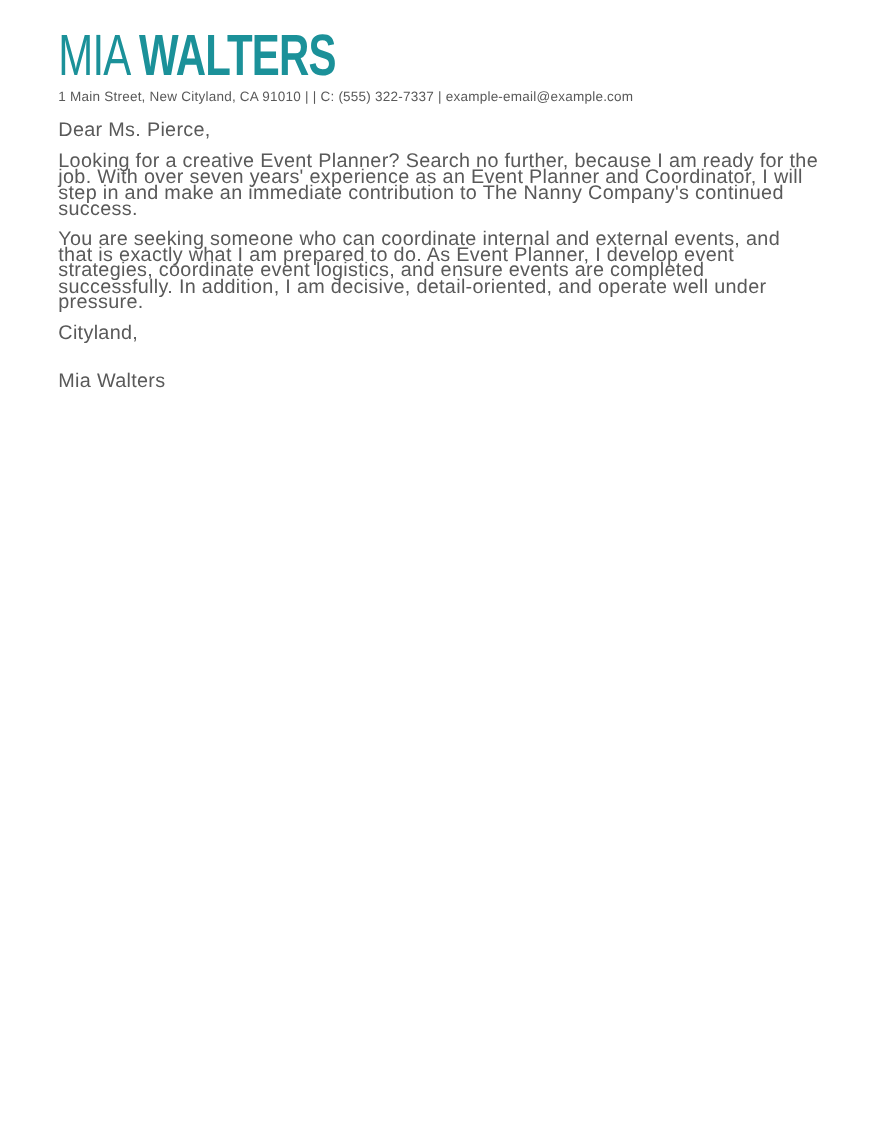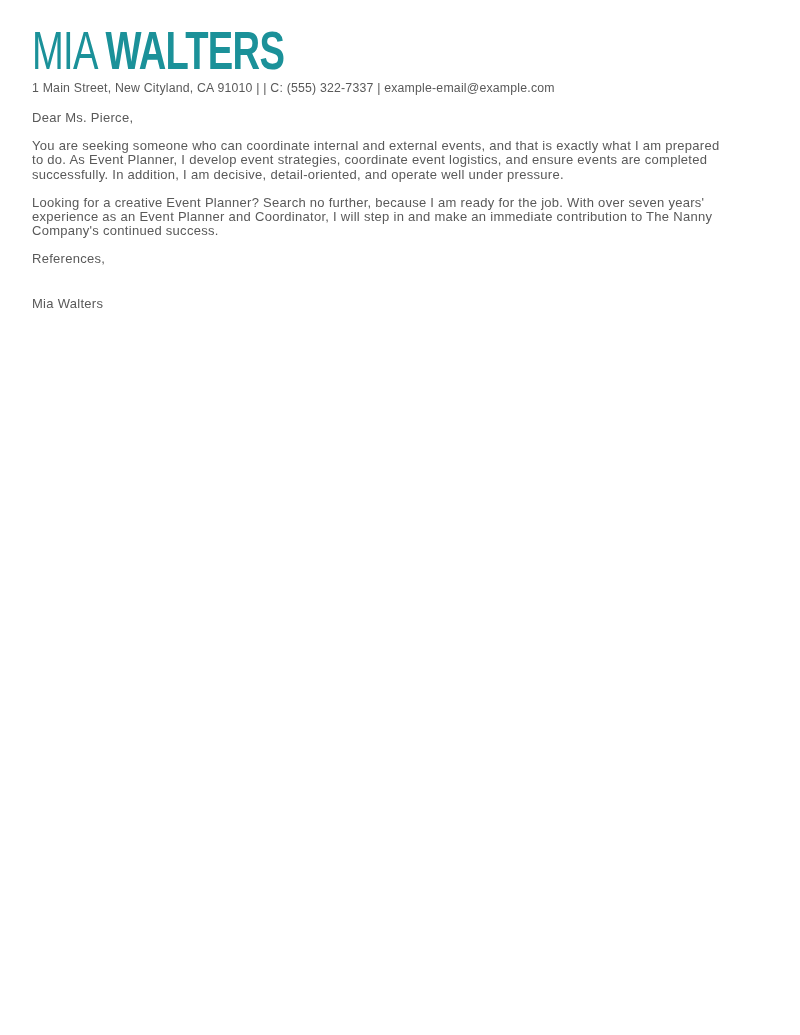--- a/index.html
+++ b/index.html
@@ -15,21 +15,21 @@
   body {
     width: 800px;
     height: 1035px;
     font-family: "Liberation Sans", sans-serif;
     overflow: hidden;
   }
   .page {
     width: 800px;
     height: 1035px;
     background: #ffffff;
-    padding: 24px 55px 0 32px;
+    padding: 24px 55px 0 53px;
   }
   
   .name {
     margin: 0;
     color: var(--accent);
     font-size: 53px;
     line-height: 1;
     font-weight: 400;
     letter-spacing: -1px;
     white-space: nowrap;
@@ -47,21 +47,21 @@
     color: var(--text);
     letter-spacing: 0.2px;
     white-space: nowrap;
   }
   .contact .sep {
     color: var(--text);
   }
   
   .letter {
     color: var(--text);
-    font-size: 13px;
+    font-size: 18px;
     line-height: 14.2px;
     letter-spacing: 0.28px;
     width: 692px;
   }
   .letter p {
     margin: 14px 0 0 0;
   }
   .letter p.salutation {
     margin-top: 16px;
   }
@@ -73,19 +73,19 @@
 <body>
 
 <div class="page">
 
   <h1 class="name"><span class="first">MIA</span> <span class="last">WALTERS</span></h1>
 
   <div class="contact"><span>1 Main Street, New Cityland, CA 91010</span> <span class="sep">| |</span> <span>C: (555) 322-7337</span> <span class="sep">|</span> <span>example-email@example.com</span></div>
 
   <div class="letter">
     <p class="salutation">Dear Ms. Pierce,</p>
+    <p>Looking for a creative Event Planner? Search no further, because I am ready for the job. With over seven years' experience as an Event Planner and Coordinator, I will step in and make an immediate contribution to The Nanny Company's continued success.</p>
     <p>You are seeking someone who can coordinate internal and external events, and that is exactly what I am prepared to do. As Event Planner, I develop event strategies, coordinate event logistics, and ensure events are completed successfully. In addition, I am decisive, detail-oriented, and operate well under pressure.</p>
-    <p>Looking for a creative Event Planner? Search no further, because I am ready for the job. With over seven years' experience as an Event Planner and Coordinator, I will step in and make an immediate contribution to The Nanny Company's continued success.</p>
-    <p class="closing">References,</p>
+    <p class="closing">Cityland,</p>
     <p class="signature">Mia Walters</p>
   </div>
 
 </div>
 
 </body></html>

